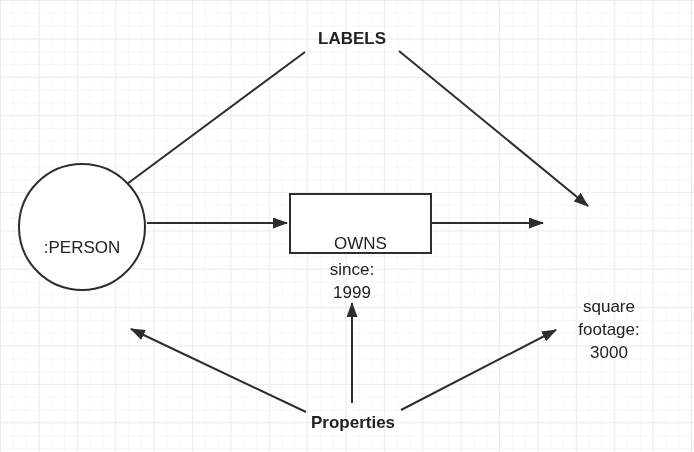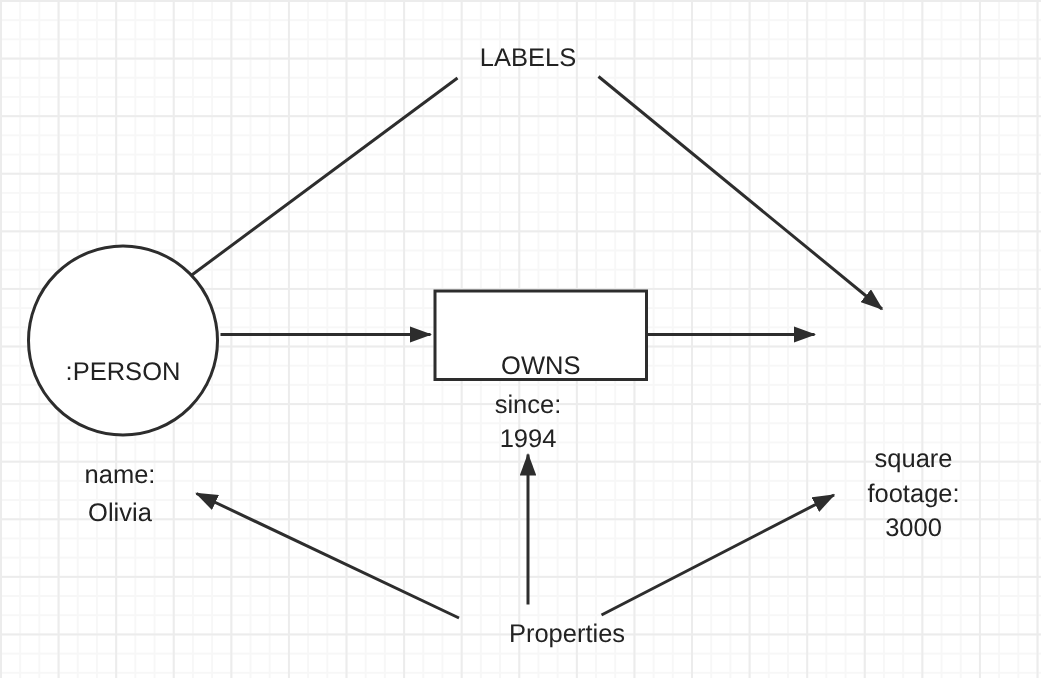--- a/index.html
+++ b/index.html
@@ -47,20 +47,21 @@
     align-items: center;
     justify-content: center;
   }
   .node-label { font-size: 17px; white-space: nowrap; margin-top: 41px; }
   .float-text {
     position: absolute;
     transform: translate(-50%, -50%);
     font-size: 17px;
     white-space: nowrap;
     text-align: center;
+    font-weight: bold;
   }
   .prop-text {
     position: absolute;
     transform: translate(-50%, -50%);
     font-size: 17px;
     text-align: center;
     white-space: nowrap;
   }
   .prop-text .line { display: block; }
   .lh25 .line { line-height: 25px; }
@@ -90,31 +91,27 @@
 
   <div class="node-circle" style="left:18px; top:163px;">
     <span class="node-label">:PERSON</span>
   </div>
 
   <div class="node-rect">
     <span class="node-label">OWNS</span>
   </div>
 
 
-  <div class="prop-text lh25" style="left:80px; top:329px;">
-    <span class="line">name:</span>
-    <span class="line">Olivia</span>
-  </div>
 
   <div class="prop-text lh23" style="left:352px; top:281px;">
     <span class="line">since:</span>
-    <span class="line">1994</span>
+    <span class="line">1999</span>
   </div>
 
   <div class="prop-text lh23" style="left:609px; top:329px;">
     <span class="line">square</span>
     <span class="line">footage:</span>
     <span class="line">3000</span>
   </div>
 
-  <div class="float-text" style="left:353px; top:423px;margin-left:25px;">Properties</div>
+  <div class="float-text" style="left:353px; top:423px;">Properties</div>
 
 </div>
 
 </body></html>

